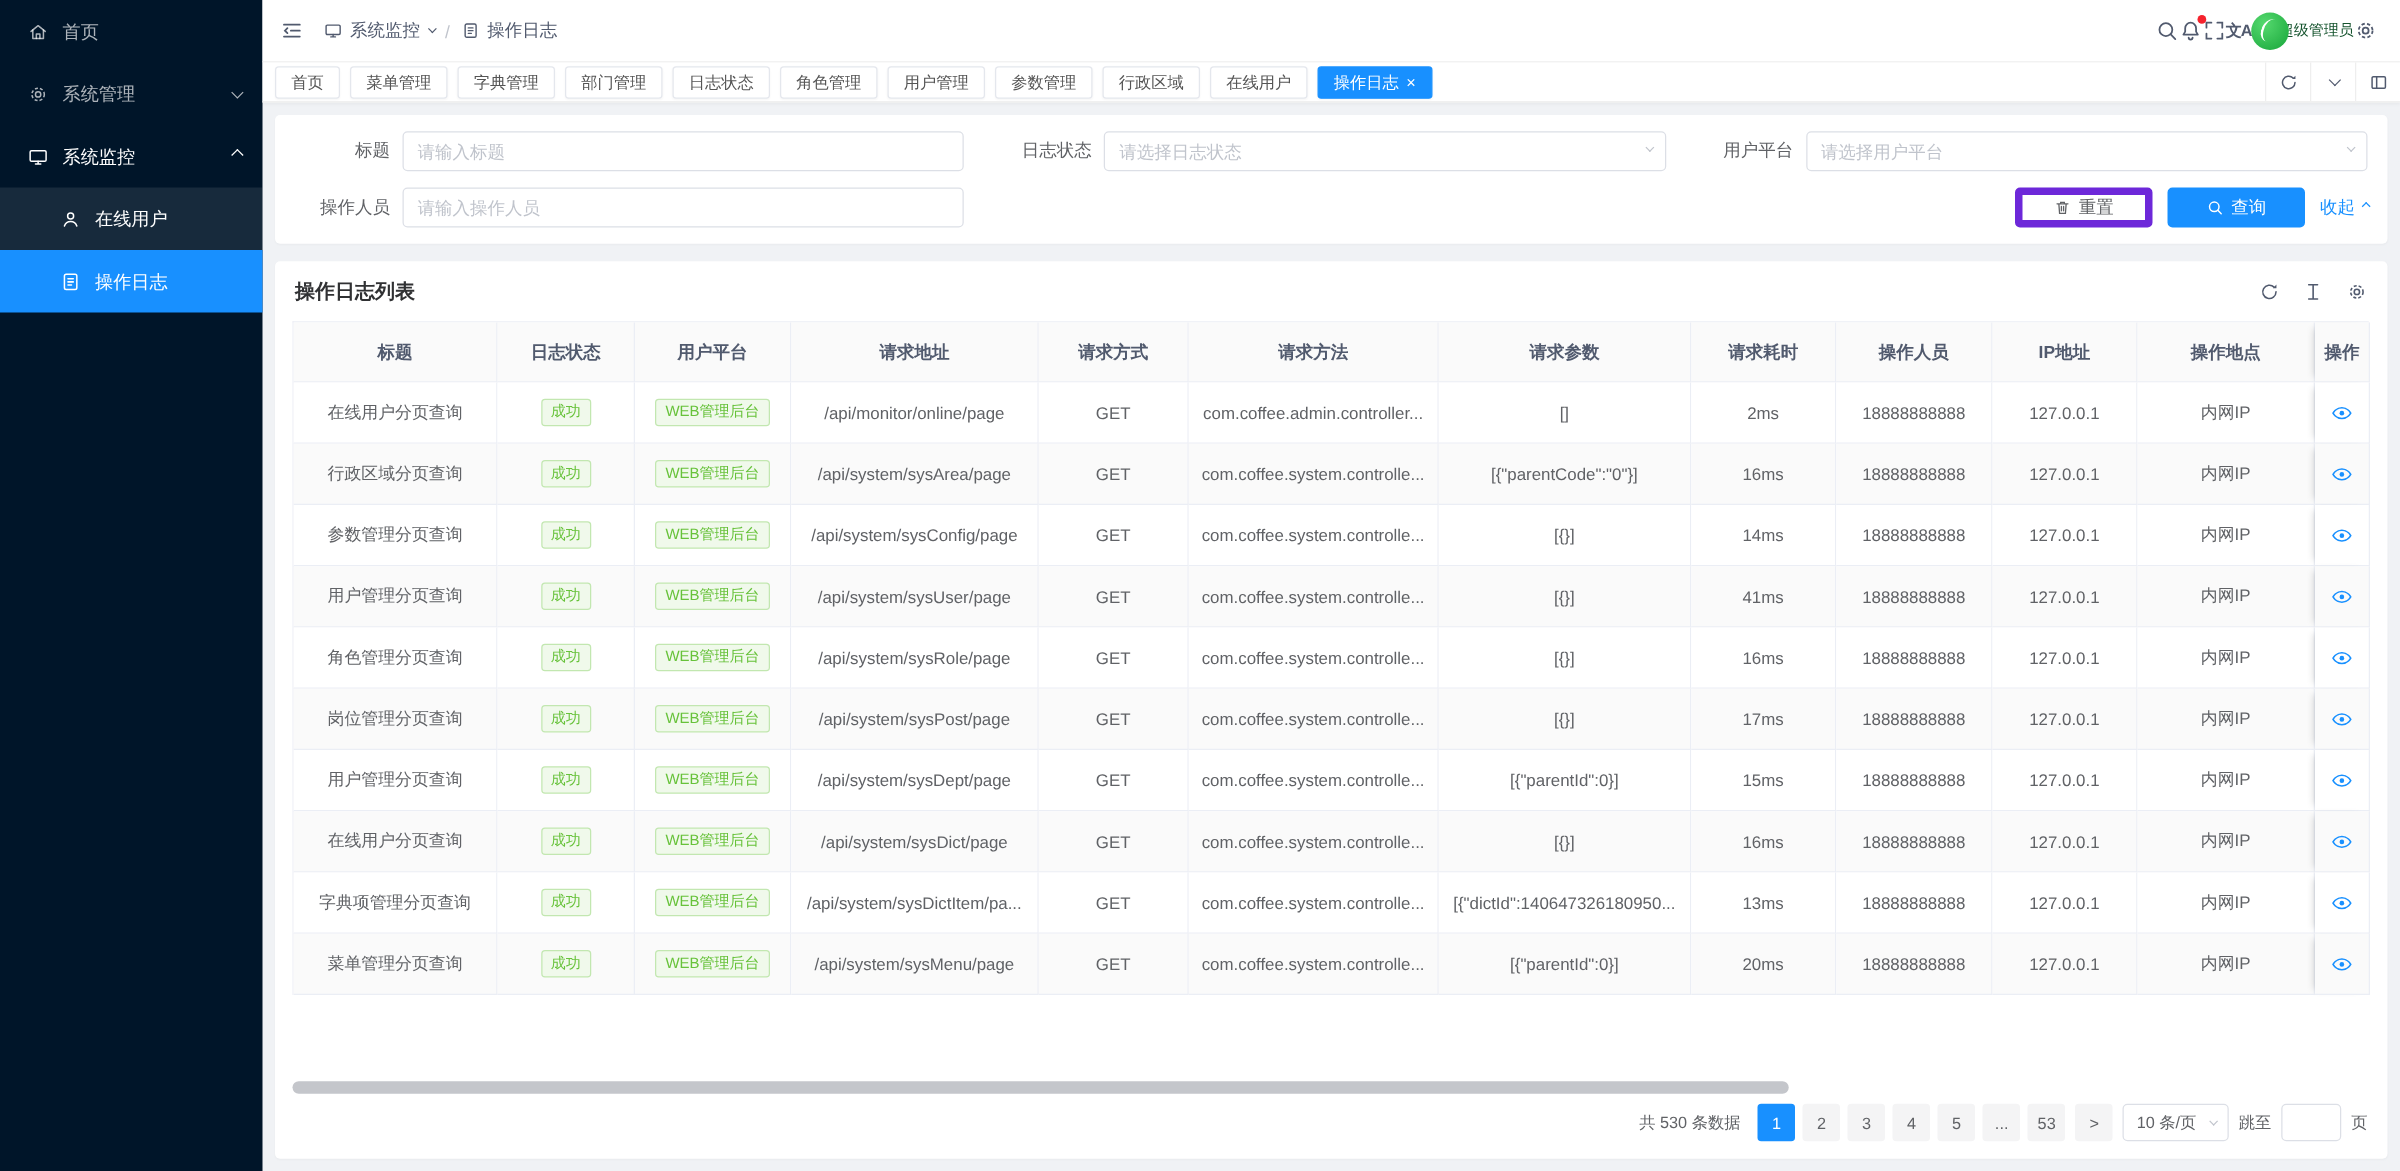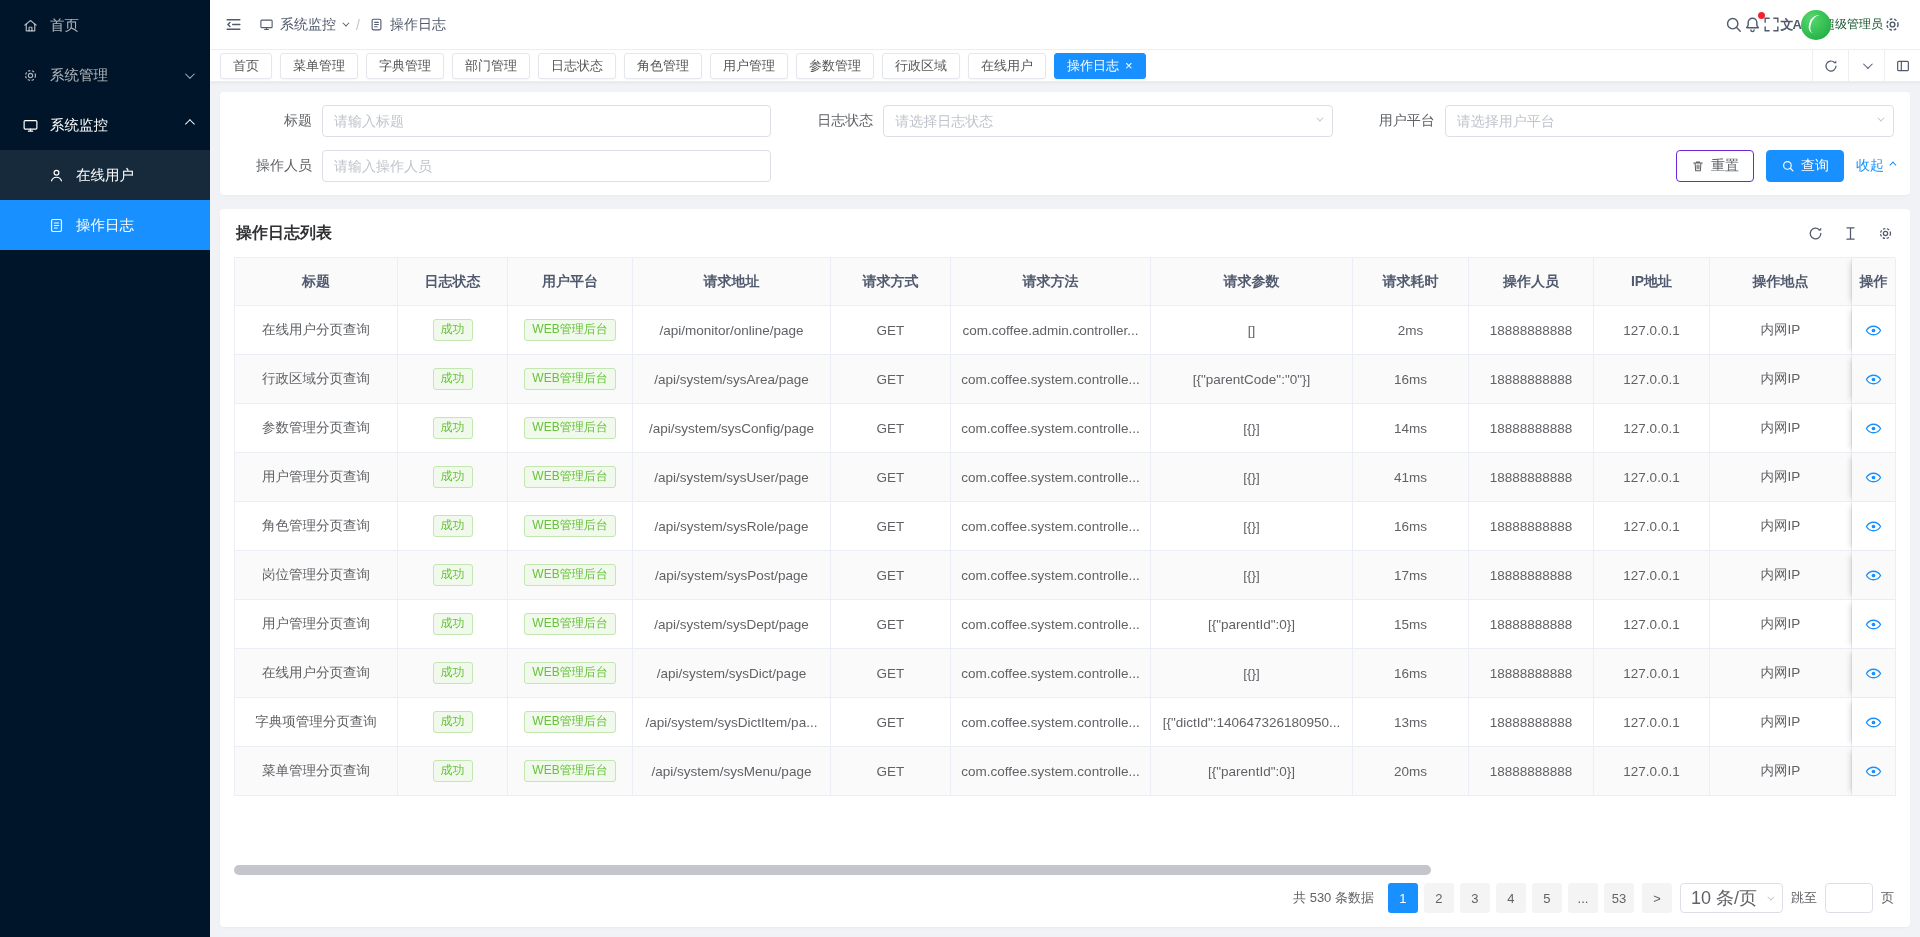--- a/index.html
+++ b/index.html
@@ -59,21 +59,21 @@
 
   .filter-card{padding:13px 16px}
   .filter-grid{display:grid;grid-template-columns:1fr 1fr 1fr;column-gap:26px;row-gap:13px}
   .field{display:flex;align-items:center;min-width:0}
   .field label{width:76px;text-align:right;margin-right:10px;font-size:14px;color:#606266;flex-shrink:0}
   .control{flex:1;position:relative;min-width:0}
   input.text{width:100%;height:32px;border:1px solid #dcdfe6;border-radius:4px;padding:0 11px;font-size:14px;color:#606266;outline:none;background:#fff}
   input::placeholder{color:#c0c4cc}
   .sel-arrow{position:absolute;right:12px;top:12px;color:#c0c4cc}
   .actions{display:flex;justify-content:flex-end;align-items:center;gap:12px}
-  .btn{height:32px;border-radius:4px;font-size:14px;display:inline-flex;align-items:center;gap:6px;padding:0 14px;cursor:pointer;border:1px solid #6d28d9;background:#fff;color:#606266}
+  .btn{height:32px;border-radius:4px;font-size:14px;display:inline-flex;align-items:center;gap:6px;padding:0 25px;cursor:pointer;border:6px solid #6d28d9;background:#fff;color:#606266}
   .btn svg{width:14px;height:14px}
   .btn.primary{background:var(--accent);border-color:var(--accent);color:#fff}
   .link{color:var(--accent);font-size:14px;display:inline-flex;align-items:center;gap:5px;cursor:pointer;text-decoration:none}
 
   .table-card{margin-top:14px;height:856px;display:flex;flex-direction:column;overflow:hidden}
   .card-header{height:48px;display:flex;align-items:center;padding:0 16px;flex-shrink:0}
   .card-title{font-size:16px;color:#303133;font-weight:600}
   .card-tools{margin-left:auto;display:flex;gap:18px;color:#515a6e}
   .tool{width:17px;height:17px;display:inline-flex;cursor:pointer}
   .tool svg{width:100%;height:100%}
@@ -94,21 +94,21 @@
 
   .spacer{flex:1}
   .hscroll{height:10px;margin:0 14px 8px;flex-shrink:0}
   .hscroll .thumb{width:72%;height:10px;background:#c4c6cb;border-radius:5px;cursor:pointer}
 
   .pagination{display:flex;align-items:center;justify-content:flex-end;gap:8px;padding:0 16px 14px;font-size:13px;color:#606266;flex-shrink:0}
   .total{margin-right:6px}
   .pages{display:flex;gap:6px}
   .page{min-width:30px;height:30px;border:none;background:#f4f4f5;border-radius:3px;font-size:13px;color:#606266;cursor:pointer;font-family:inherit;padding:0 6px}
   .page.active{background:var(--accent);color:#fff}
-  .size-select{height:30px;border:1px solid #dcdfe6;border-radius:4px;display:flex;align-items:center;padding:4px 10px;gap:10px;font-size:18px;color:#606266;cursor:pointer;background:#fff}
+  .size-select{height:30px;border:1px solid #dcdfe6;border-radius:4px;display:flex;align-items:center;padding:4px 10px;gap:10px;font-size:13px;color:#606266;cursor:pointer;background:#fff}
   .size-select .arrow{color:#c0c4cc}
   .jump-input{width:48px;height:30px;border:1px solid #dcdfe6;border-radius:4px;outline:none;padding:0 6px;font-size:13px;color:#606266}
 </style>
 </head>
 <body>
 
 <div class="app">
 
   <aside class="sidebar">
     <nav>

